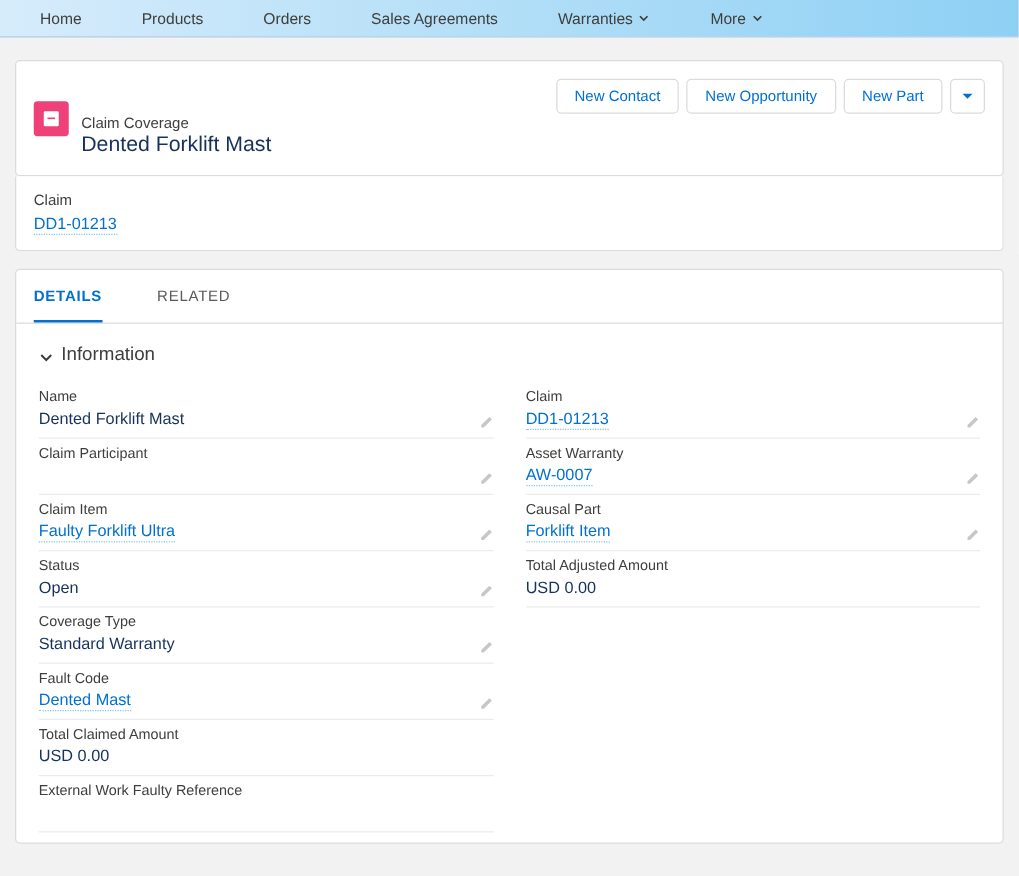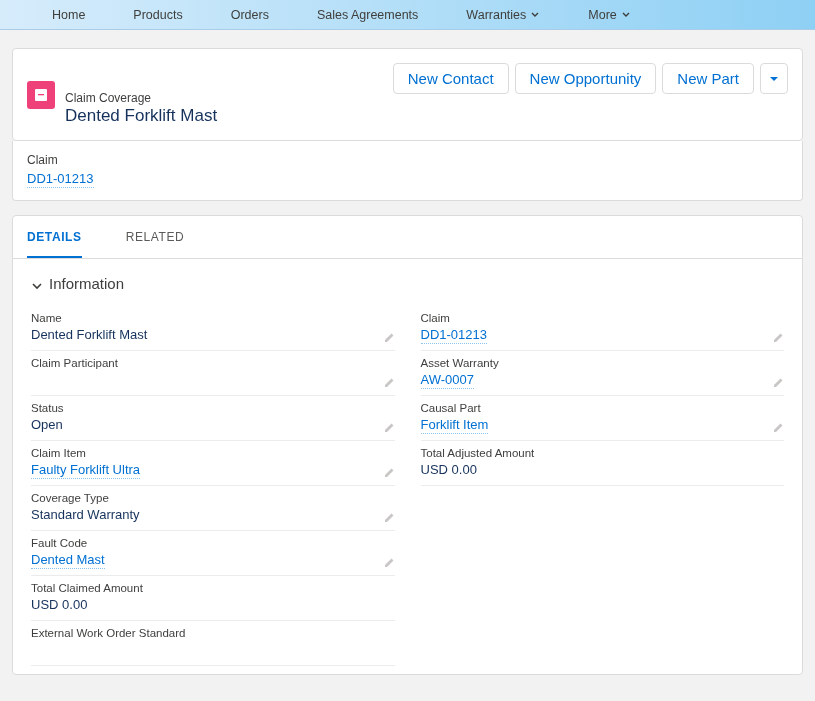--- a/index.html
+++ b/index.html
@@ -11,21 +11,21 @@
     width: 815px;
     height: 701px;
     overflow: hidden;
   }
   .topnav {
     display: flex;
     align-items: center;
     height: 30px;
     background: linear-gradient(to right, #d6ecfb, #8ed0f4);
     border-bottom: 1px solid #a9cce8;
-    padding: 0 28px;
+    padding: 0 8px;
     gap: 0;
   }
   .topnav-item {
     padding: 0 24px;
     height: 100%;
     display: flex;
     align-items: center;
     font-size: 12.5px;
     color: #3e3e3c;
     cursor: pointer;
@@ -73,21 +73,21 @@
   }
   .header-actions {
     display: flex;
     gap: 6px;
   }
   .btn {
     background: #fff;
     border: 1px solid #dddbda;
     border-radius: 4px;
     color: #0070d2;
-    font-size: 15px;
+    font-size: 12px;
     padding: 6px 14px;
     cursor: pointer;
   }
   .btn-more {
     padding: 6px 8px;
     display: flex;
     align-items: center;
   }
   .btn-more svg { fill: #0070d2; }
   .sub-card {
@@ -264,53 +264,53 @@
               </svg>
             </div>
             <div class="field">
               <div class="field-label">Claim Participant</div>
               <div class="field-value"></div>
               <svg class="edit-icon" width="12" height="12" viewBox="0 0 12 12">
                 <path d="M8.5 1.5 L10.5 3.5 L4 10 L2 10 L2 8 Z"></path>
               </svg>
             </div>
             <div class="field">
+              <div class="field-label">Claim Item</div>
+              <div class="field-value"><span class="link">Faulty Forklift Ultra</span></div>
+              <svg class="edit-icon" width="12" height="12" viewBox="0 0 12 12">
+                <path d="M8.5 1.5 L10.5 3.5 L4 10 L2 10 L2 8 Z"></path>
+              </svg>
+            </div>
+            <div class="field">
               <div class="field-label">Status</div>
               <div class="field-value">Open</div>
               <svg class="edit-icon" width="12" height="12" viewBox="0 0 12 12">
                 <path d="M8.5 1.5 L10.5 3.5 L4 10 L2 10 L2 8 Z"></path>
               </svg>
             </div>
             <div class="field">
-              <div class="field-label">Claim Item</div>
-              <div class="field-value"><span class="link">Faulty Forklift Ultra</span></div>
-              <svg class="edit-icon" width="12" height="12" viewBox="0 0 12 12">
-                <path d="M8.5 1.5 L10.5 3.5 L4 10 L2 10 L2 8 Z"></path>
-              </svg>
-            </div>
-            <div class="field">
               <div class="field-label">Coverage Type</div>
               <div class="field-value">Standard Warranty</div>
               <svg class="edit-icon" width="12" height="12" viewBox="0 0 12 12">
                 <path d="M8.5 1.5 L10.5 3.5 L4 10 L2 10 L2 8 Z"></path>
               </svg>
             </div>
             <div class="field">
               <div class="field-label">Fault Code</div>
               <div class="field-value"><span class="link">Dented Mast</span></div>
               <svg class="edit-icon" width="12" height="12" viewBox="0 0 12 12">
                 <path d="M8.5 1.5 L10.5 3.5 L4 10 L2 10 L2 8 Z"></path>
               </svg>
             </div>
             <div class="field">
               <div class="field-label">Total Claimed Amount</div>
               <div class="field-value">USD 0.00</div>
             </div>
             <div class="field">
-              <div class="field-label">External Work Order Standard</div>
+              <div class="field-label">External Work Faulty Reference</div>
               <div class="field-value"></div>
             </div>
           </div>
         <div class="col" id="col-right">
             <div class="field">
               <div class="field-label">Claim</div>
               <div class="field-value"><span class="link">DD1-01213</span></div>
               <svg class="edit-icon" width="12" height="12" viewBox="0 0 12 12">
                 <path d="M8.5 1.5 L10.5 3.5 L4 10 L2 10 L2 8 Z"></path>
               </svg>

